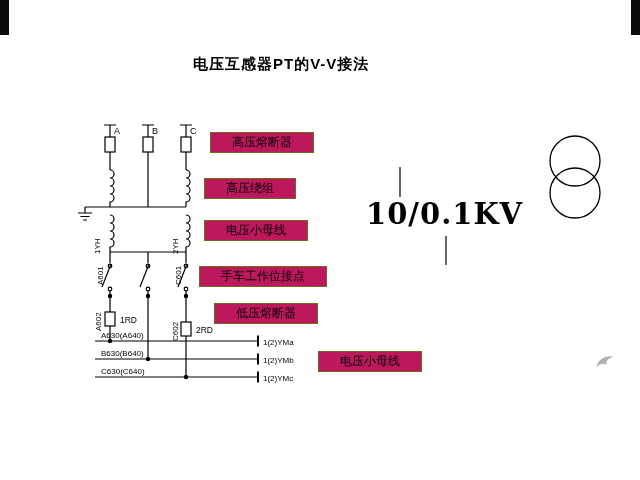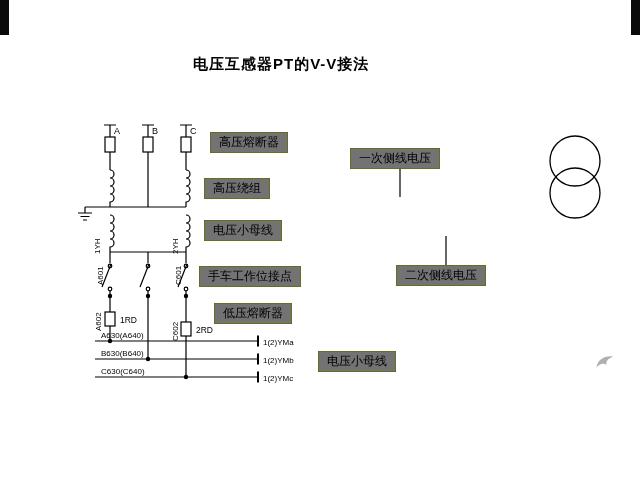--- a/index.html
+++ b/index.html
@@ -1,21 +1,21 @@
 <!DOCTYPE html>
 <html><head>
 <meta charset="utf-8">
 <style>
   html,body{margin:0;padding:0;background:#fff}
   .slide{position:relative;width:640px;height:388px;background:#fff;overflow:hidden;font-family:"Liberation Sans",sans-serif}
   .corner{position:absolute;top:0;width:9px;height:35px;background:#0a0a0a}
   .corner.left{left:0}
   .corner.right{right:0}
   .title{position:absolute;left:193px;top:55px;font-size:15px;font-weight:700;letter-spacing:1px;color:#000;white-space:nowrap}
-  .callout{position:absolute;height:19px;display:flex;align-items:center;justify-content:center;padding:0 8px;background:#737373;border:1px solid #6b6b1e;font-size:12px;line-height:17px;color:#000;white-space:nowrap}
+  .callout{position:absolute;height:19px;display:flex;align-items:center;justify-content:center;padding:0 21px;background:#be185d;border:1px solid #6b6b1e;font-size:12px;line-height:17px;color:#000;white-space:nowrap}
   .ratio{position:absolute;left:366px;top:197px;font-family:"DejaVu Serif","Liberation Serif",serif;font-size:29px;font-weight:700;color:#000;letter-spacing:1px;white-space:nowrap}
   .brand{position:absolute;right:24px;bottom:15px;display:flex;align-items:center;gap:5px}
   .brand .txt{font-size:14px;color:#9a9a9a;letter-spacing:3px;white-space:nowrap}
   svg.schematic{position:absolute;left:0;top:0}
   svg text{font-family:"Liberation Sans",sans-serif;fill:#000;stroke:none}
 </style>
 </head>
 <body>
 
 <div class="slide">
@@ -111,24 +111,23 @@
       <text x="263" y="363" font-size="8">1(2)YMb</text>
       <text x="263" y="381" font-size="8">1(2)YMc</text>
     </g>
   </svg>
 
   <div class="callout" style="left:210px;top:132px">高压熔断器</div>
   <div class="callout" style="left:204px;top:178px">高压绕组</div>
   <div class="callout" style="left:204px;top:220px">电压小母线</div>
   <div class="callout" style="left:199px;top:266px">手车工作位接点</div>
   <div class="callout" style="left:214px;top:303px">低压熔断器</div>
-  <div class="callout" style="left:350px;top:148px">一次侧线电压</div>
-  <div class="callout" style="left:396px;top:265px">二次侧线电压</div>
   <div class="callout" style="left:318px;top:351px">电压小母线</div>
 
+  <div class="ratio">10/0.1KV</div>
 
   <div class="brand">
     <svg width="22" height="22" viewBox="0 0 22 22">
       <path d="M2.5 16.5 C4 8.5 10 4.5 19 5.5 C13.5 8 11.5 10.5 12.5 14 C9.5 11.5 5.5 12.5 2.5 16.5 Z" fill="#b0b0b0"></path>
     </svg>
   </div>
 
 </div>
 
 </body></html>

